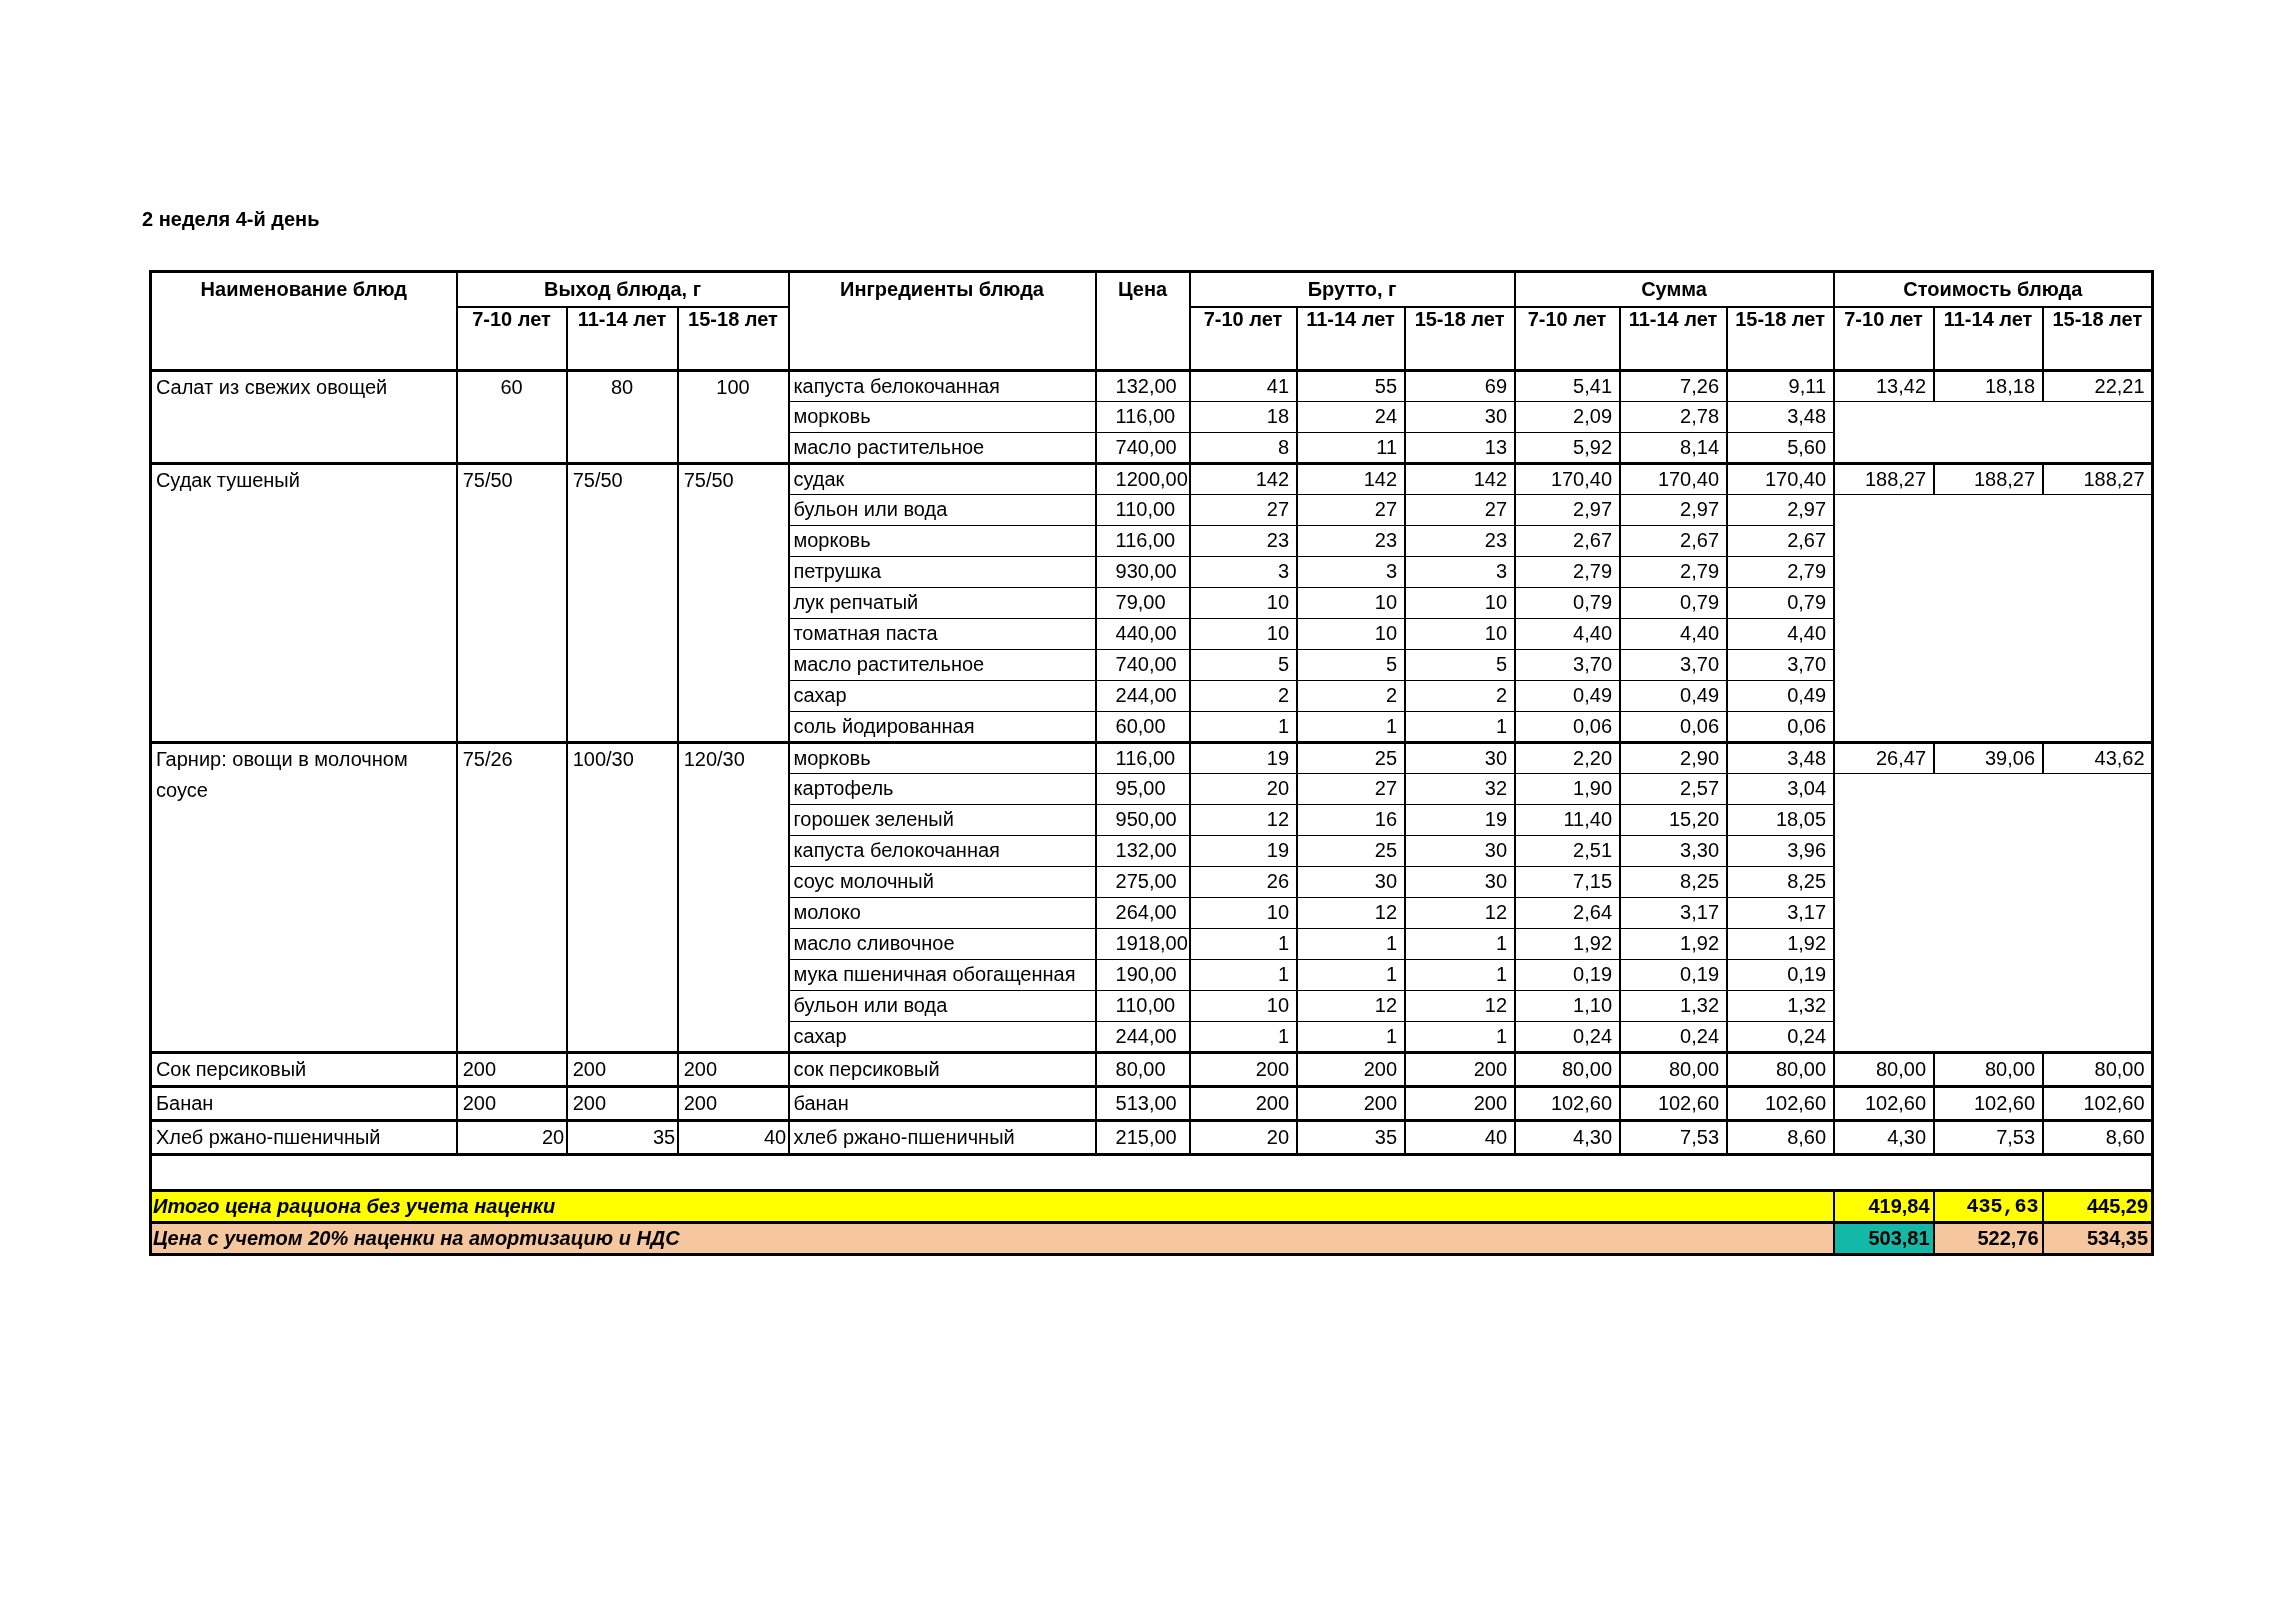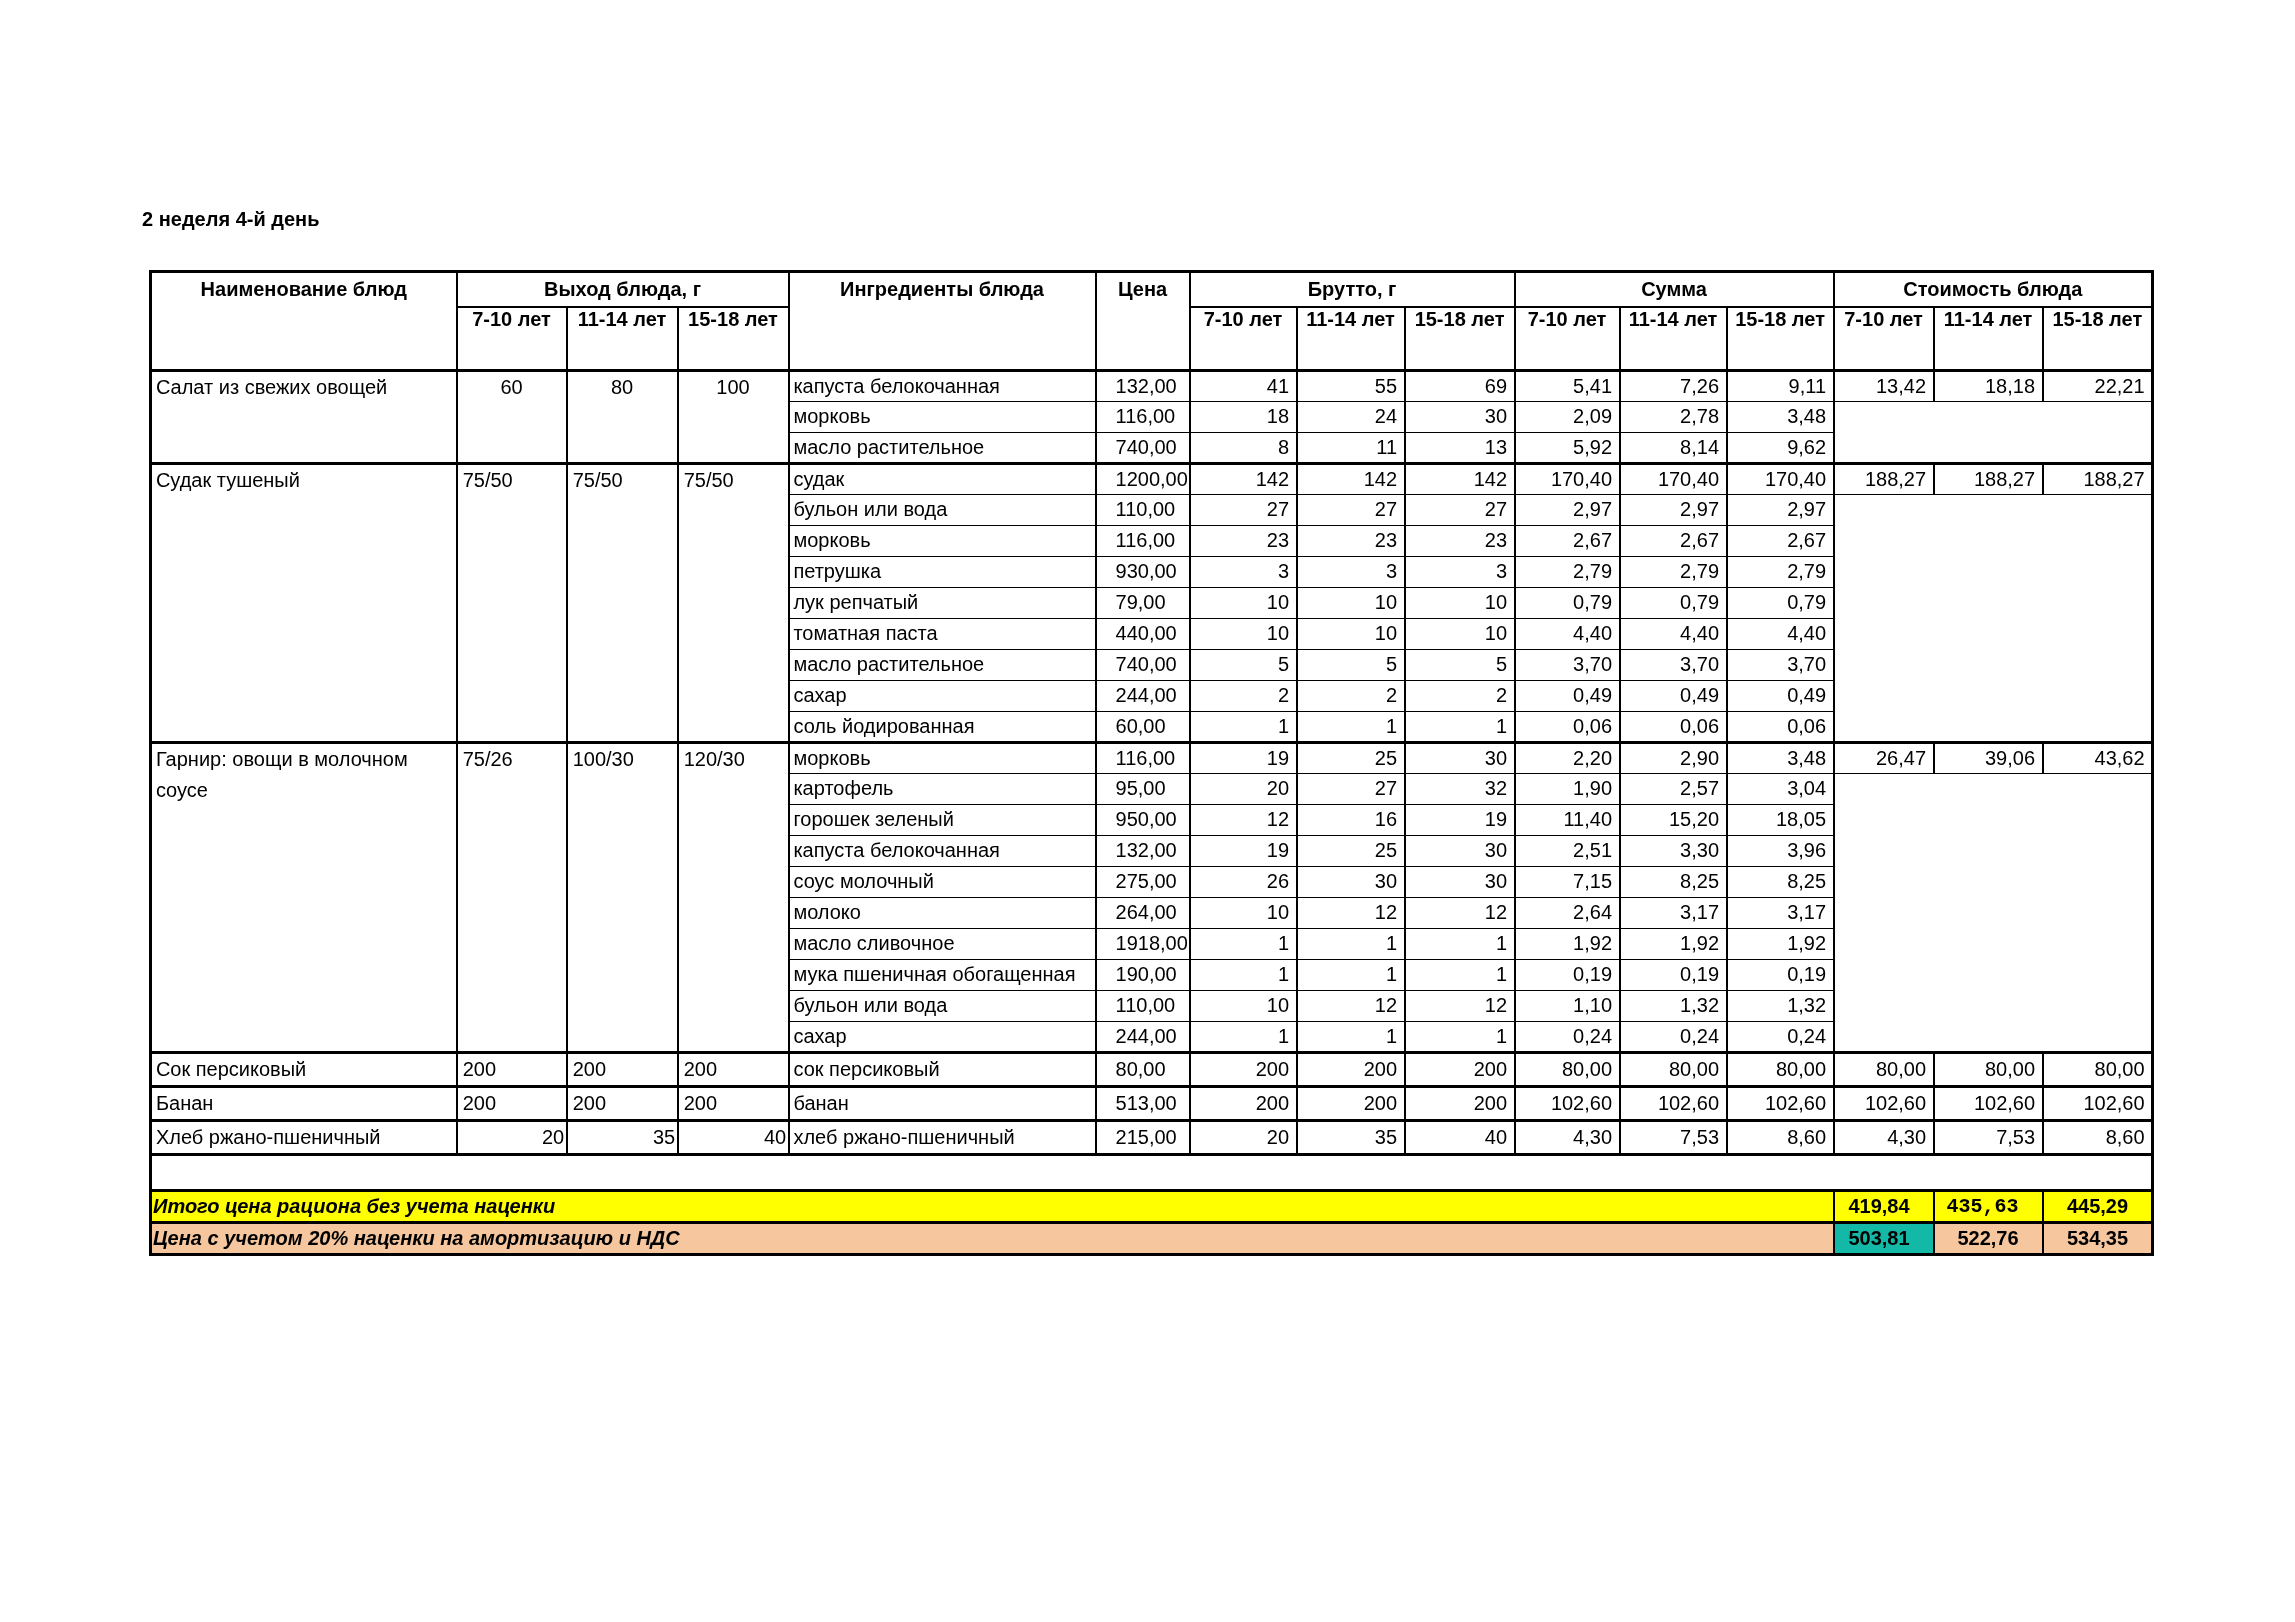--- a/index.html
+++ b/index.html
@@ -47,21 +47,21 @@
   td.out.right  { text-align:right; padding-right:1.3px; }
   td.ing   { text-align:left; padding-left:3.9px; }
   td.price { text-align:left; padding-left:19px; }
   td.num   { text-align:right; padding-right:6.5px; }
   td.noborder { border:0; }
   
   tr.gap td { border-top-width:3.3px; border-bottom-width:3.3px; height:36px; }
   tr.total { height:32px; }
   tr.total td { border-top-width:3.3px; border-bottom-width:3.3px; font-weight:bold; }
   td.tlabel { text-align:left; font-style:italic; padding-left:1px; }
-  td.tval   { text-align:right; padding-right:23px; }
+  td.tval   { text-align:right; padding-right:3px; }
 </style>
 </head>
 <body>
 
 <div class="page">
   <div class="doc-title">2 неделя 4-й день</div>
 
   <div class="menu-wrap">
     <table class="menu">
       <colgroup>
@@ -137,21 +137,21 @@
             <td class="noborder" rowspan="2" colspan="3"></td>
           </tr>
           <tr>
             <td class="ing">масло растительное</td>
             <td class="price">740,00</td>
             <td class="num">8</td>
             <td class="num">11</td>
             <td class="num">13</td>
             <td class="num">5,92</td>
             <td class="num">8,14</td>
-            <td class="num">9,62</td>
+            <td class="num">5,60</td>
           </tr>
           <tr class="bs">
             <td class="dish" rowspan="9">Судак тушеный</td>
             <td class="out left" rowspan="9">75/50</td>
             <td class="out left" rowspan="9">75/50</td>
             <td class="out left" rowspan="9">75/50</td>
             <td class="ing">судак</td>
             <td class="price">1200,00</td>
             <td class="num">142</td>
             <td class="num">142</td>

